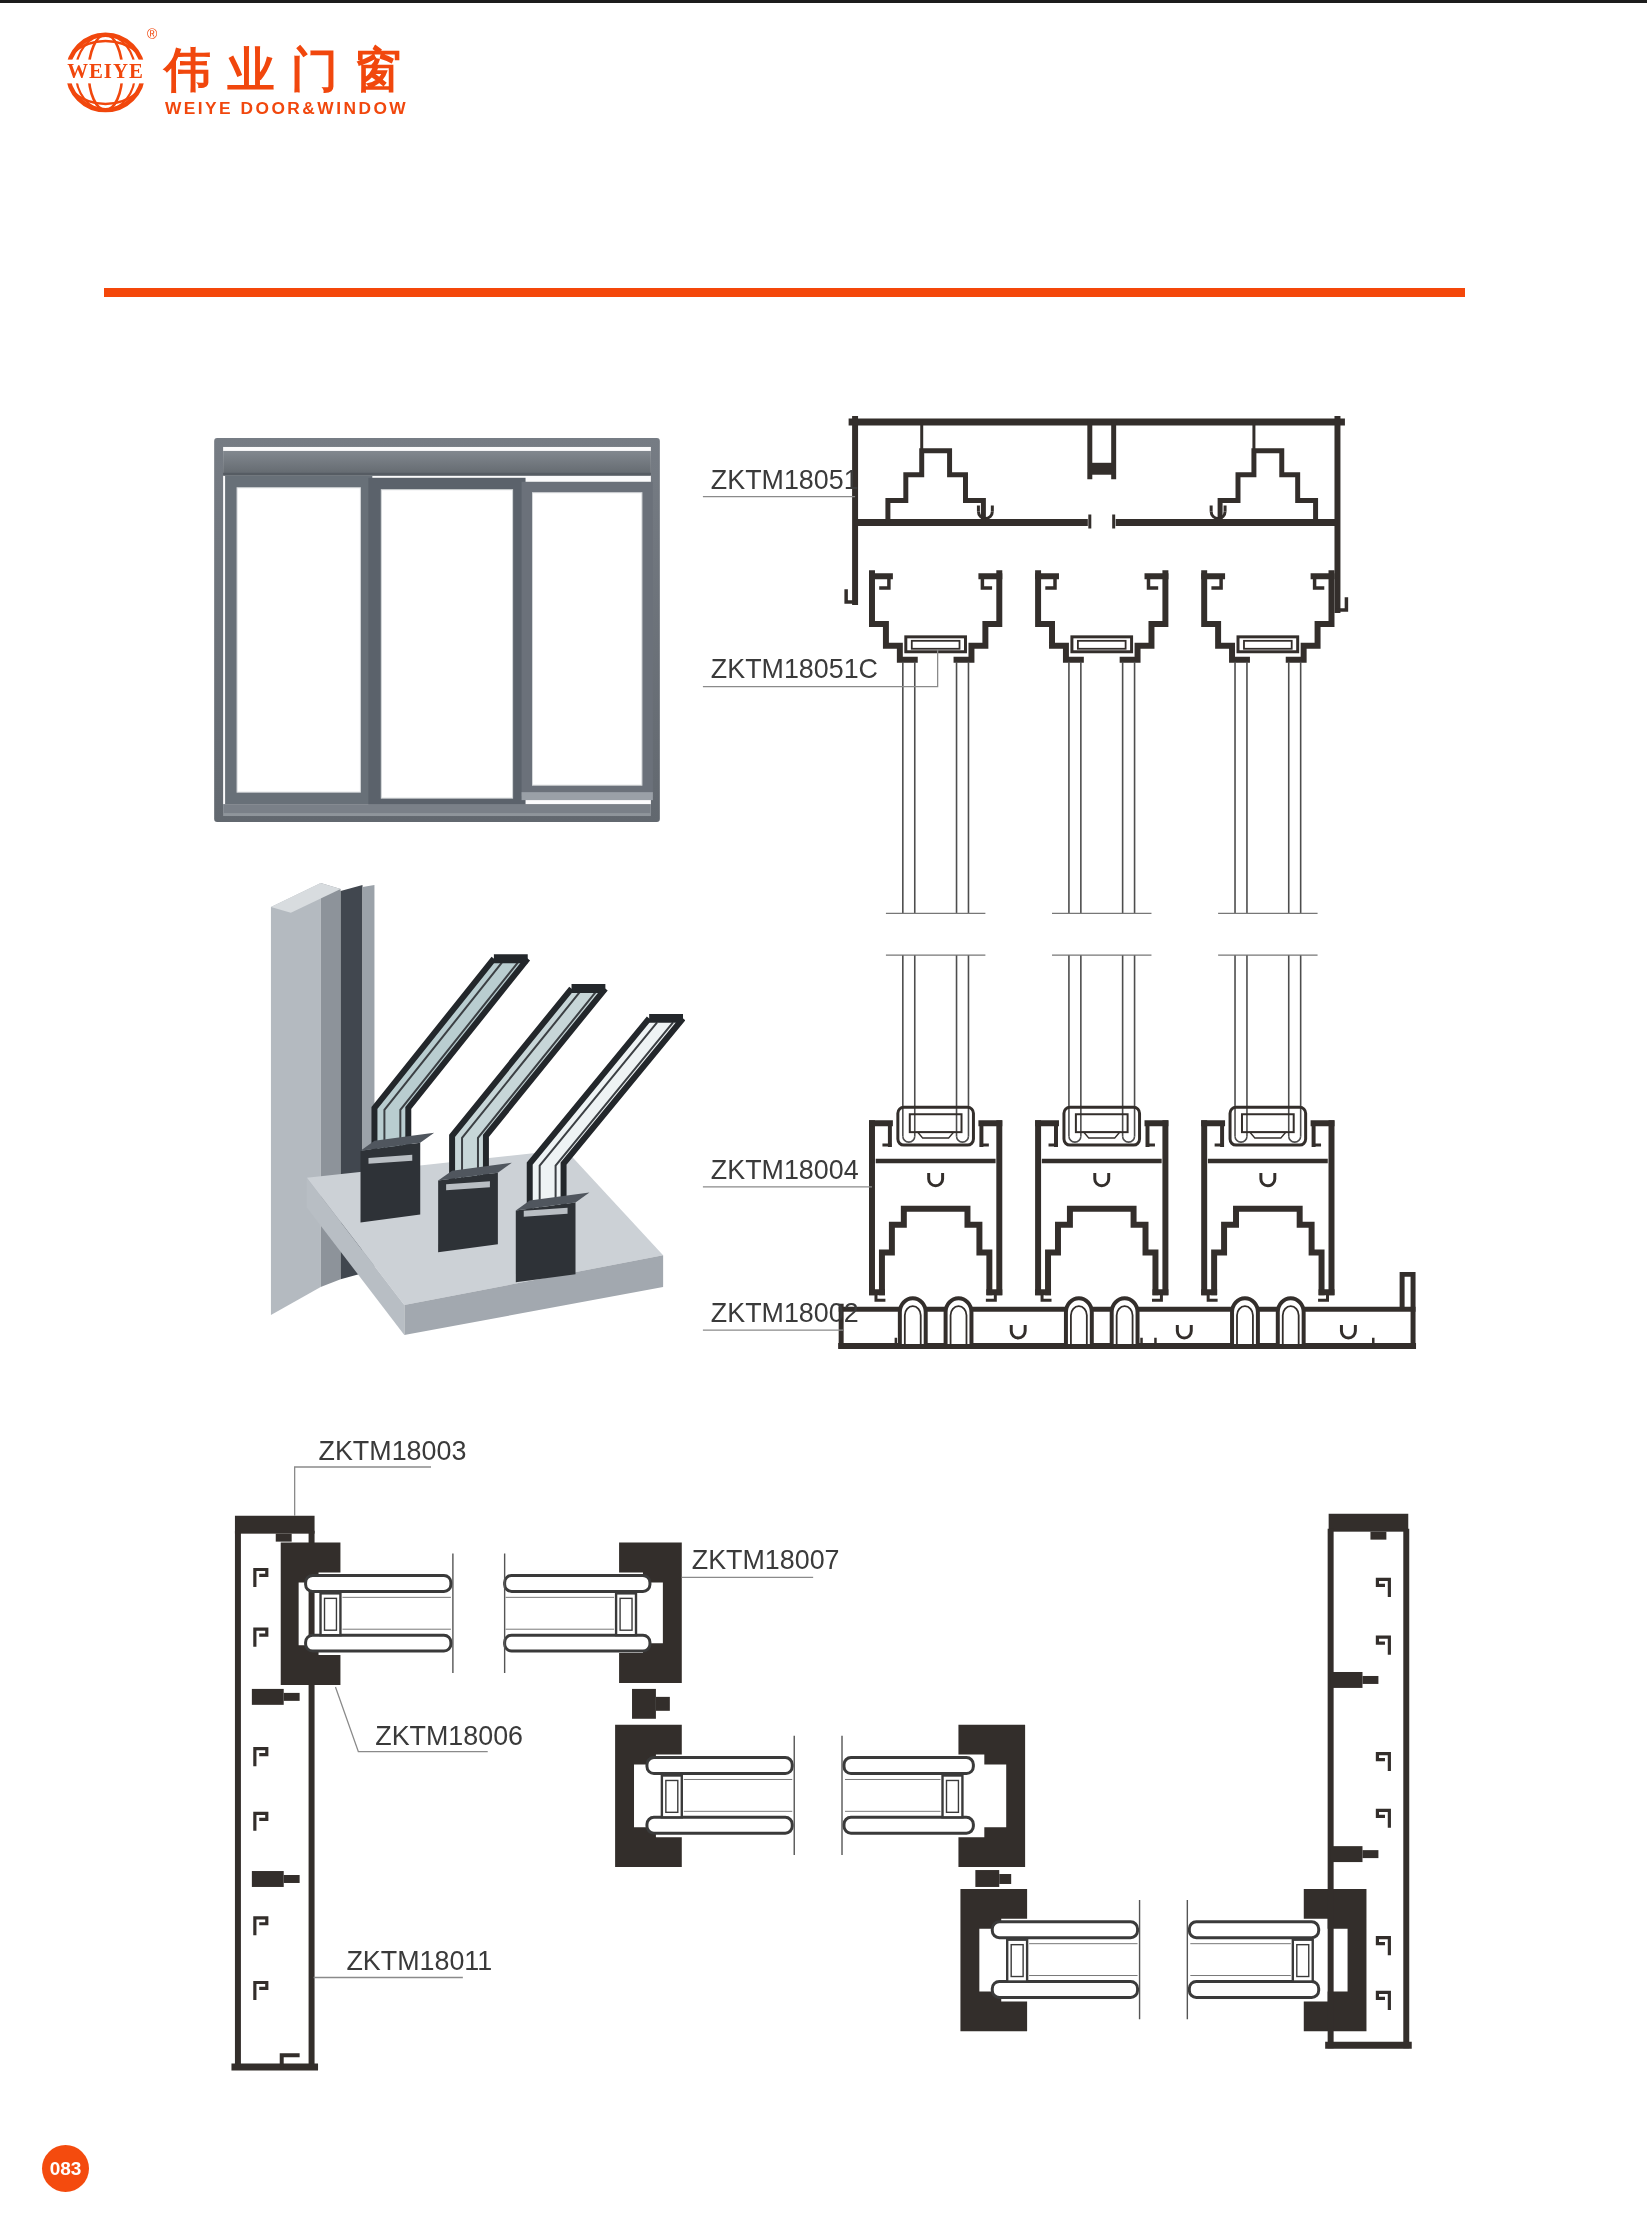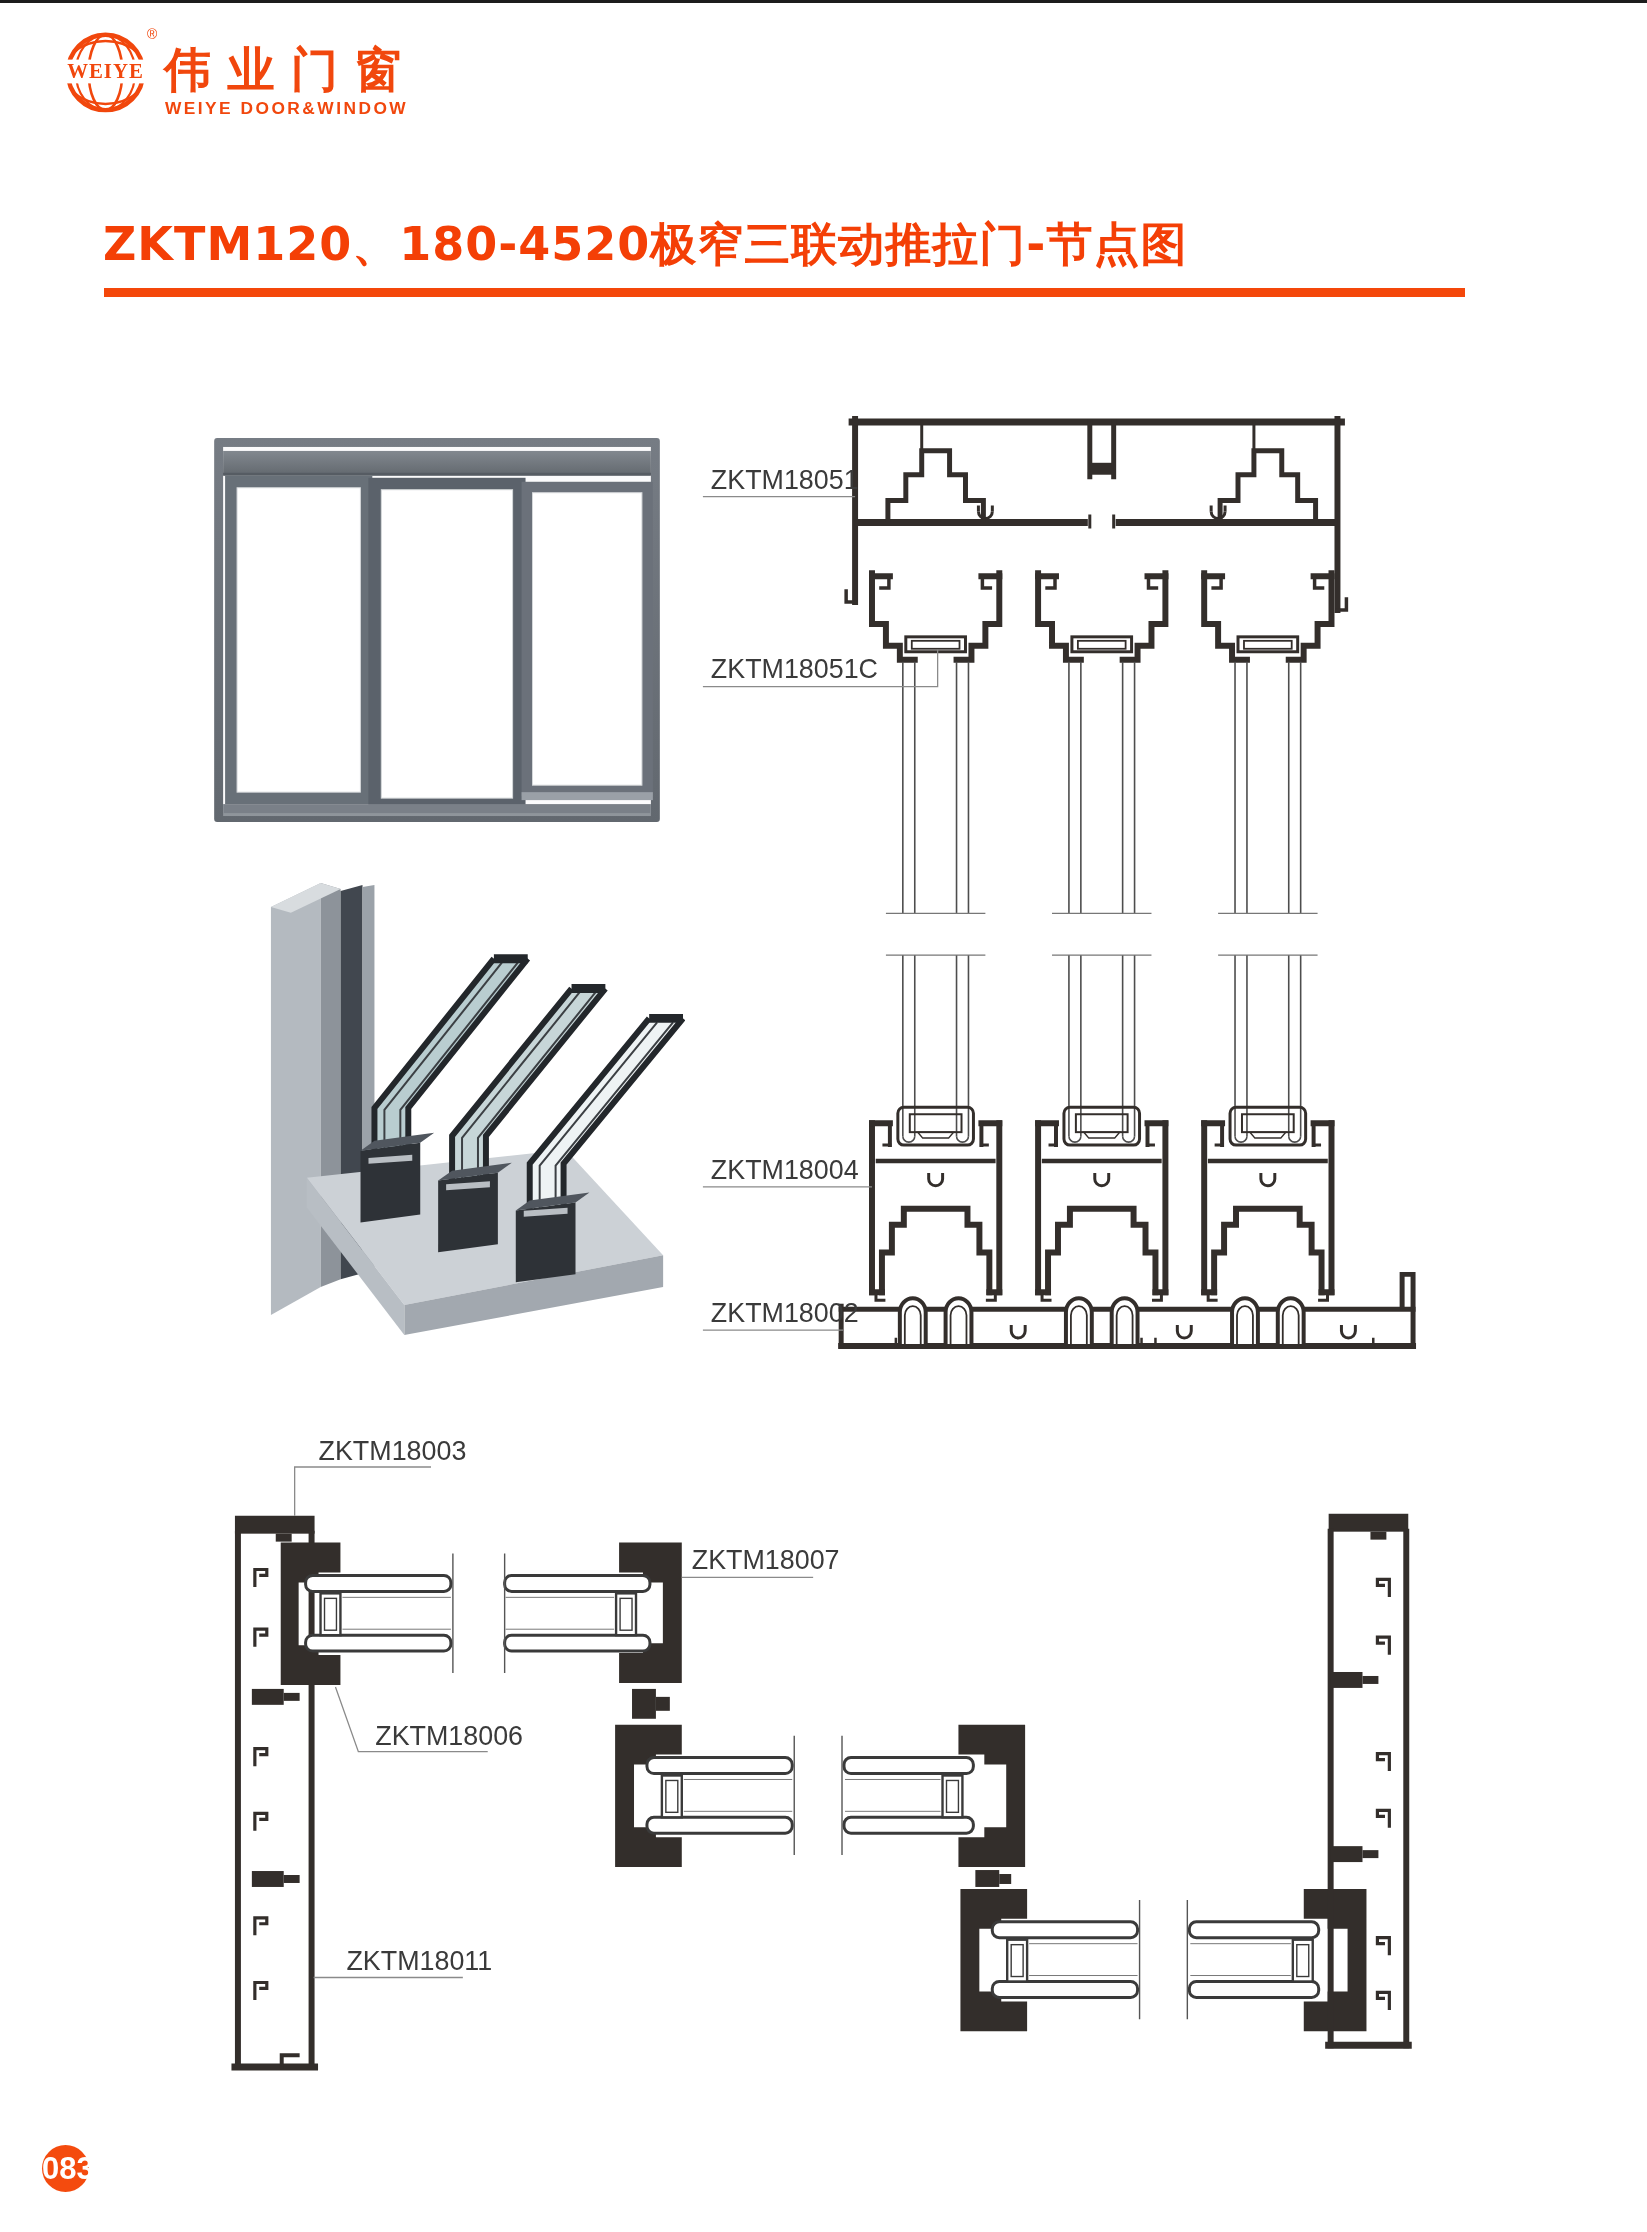--- a/index.html
+++ b/index.html
@@ -11,42 +11,41 @@
          font-family:"DejaVu Sans","Liberation Sans",sans-serif;letter-spacing:1px;white-space:nowrap;}
   .title-rule{left:104px;top:285px;width:1361px;height:9px;background:#f4470a;}
   
   .logo-cn{font-family:"DejaVu Sans","Liberation Sans",sans-serif;font-weight:bold;}
   
   .lbl{font-family:"Liberation Sans",sans-serif;font-size:27px;fill:#3a3a3a;}
   .cad{stroke:#332e2b;fill:none;}
   .leader{stroke:#8a8a8a;stroke-width:1.3;fill:none;}
   
   .badge{left:42px;top:2142px;width:47px;height:47px;border-radius:50%;background:#f44b0e;
-         color:#ffffff;font-size:31px;font-weight:bold;text-align:center;line-height:47px;}
+         color:#ffffff;font-size:19px;font-weight:bold;text-align:center;line-height:47px;}
 </style>
 </head>
 <body>
 
 <div class="page">
 
   <svg class="abs" style="left:50px;top:14px;" width="428" height="107" viewBox="0 0 430 108">
     <g stroke="#f1470d" fill="none" stroke-width="4.5">
       <circle cx="55" cy="56" r="38"></circle>
       <ellipse cx="55" cy="56" rx="17" ry="38" stroke-width="2.6"></ellipse>
       <ellipse cx="55" cy="56" rx="30" ry="38" stroke-width="2.2"></ellipse>
       <path d="M22,36 A52,52 0 0 1 88,36 M22,76 A52,52 0 0 0 88,76" stroke-width="2.6"></path>
     </g>
     <rect x="9" y="43" width="92" height="24" fill="#ffffff"></rect>
     <text x="55" y="62" text-anchor="middle" font-family="Liberation Serif,serif" font-weight="bold" font-size="21" fill="#f1470d" letter-spacing="1">WEIYE</text>
     <text x="97" y="22" font-size="14" fill="#f1470d">®</text>
     <text x="114" y="70" class="logo-cn" font-size="48" fill="#f1470d" letter-spacing="16" font-family="DejaVu Sans,sans-serif" font-weight="bold">伟业门窗</text>
     <text x="115" y="98" font-size="17.5" fill="#f1470d" font-weight="bold" letter-spacing="2.5">WEIYE DOOR&amp;WINDOW</text>
   </svg>
 
-  <div class="abs title">ZKTM120、180-4520极窄三联动推拉门-节点图</div>
   <div class="abs title-rule"></div>
 
   <svg class="abs" style="left:214px;top:435px;" width="446" height="384" viewBox="0 0 448 386">
     <defs>
       <linearGradient id="hdr" x1="0" y1="0" x2="0" y2="1">
         <stop offset="0" stop-color="#82888f"></stop>
           <stop offset="1" stop-color="#63696f"></stop>
       </linearGradient>
       <linearGradient id="frameg" x1="0" y1="0" x2="0" y2="1">
         <stop offset="0" stop-color="#767c84"></stop>

